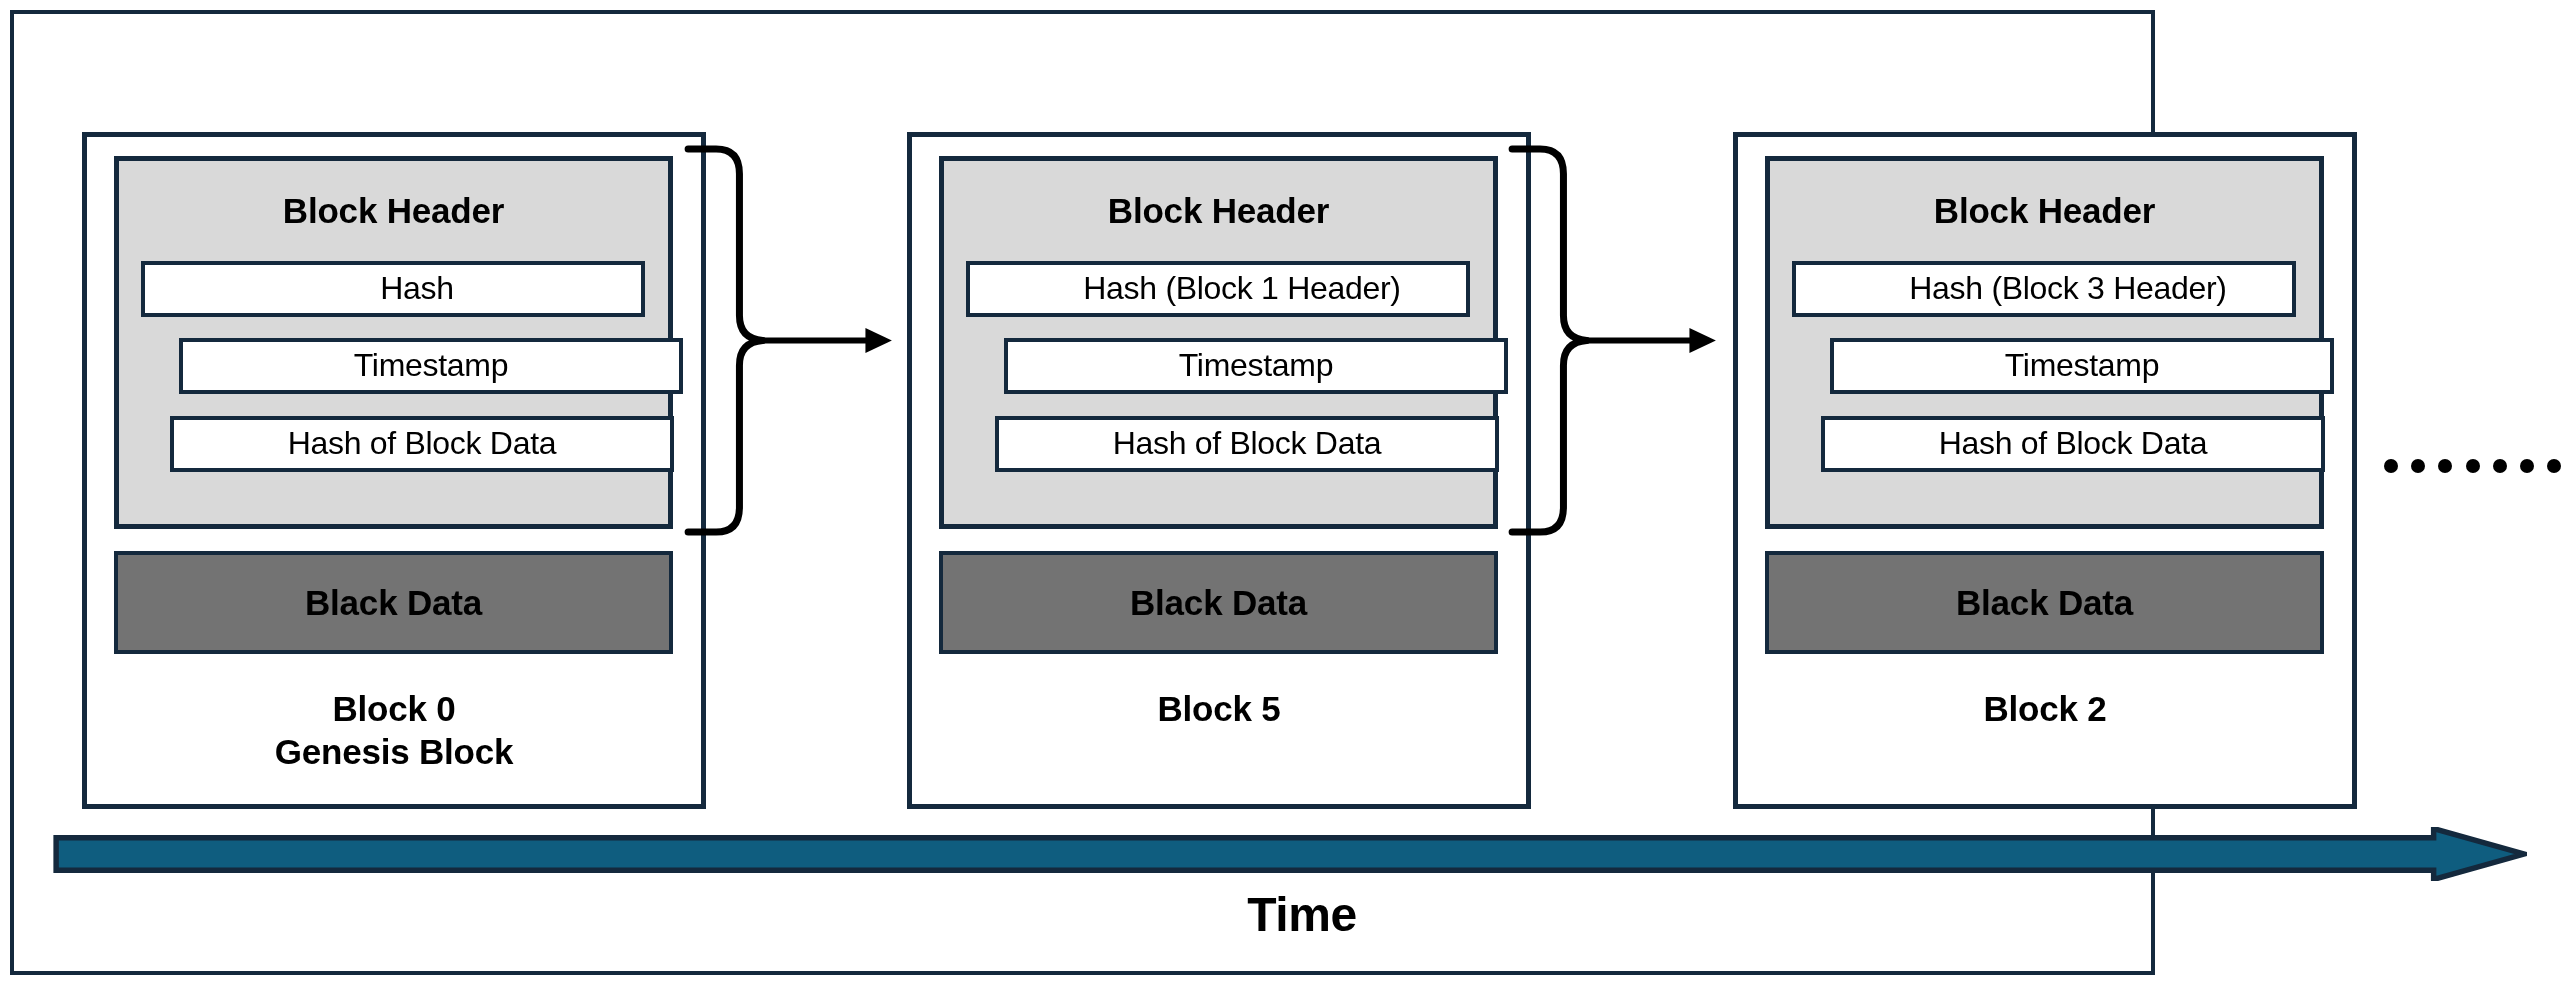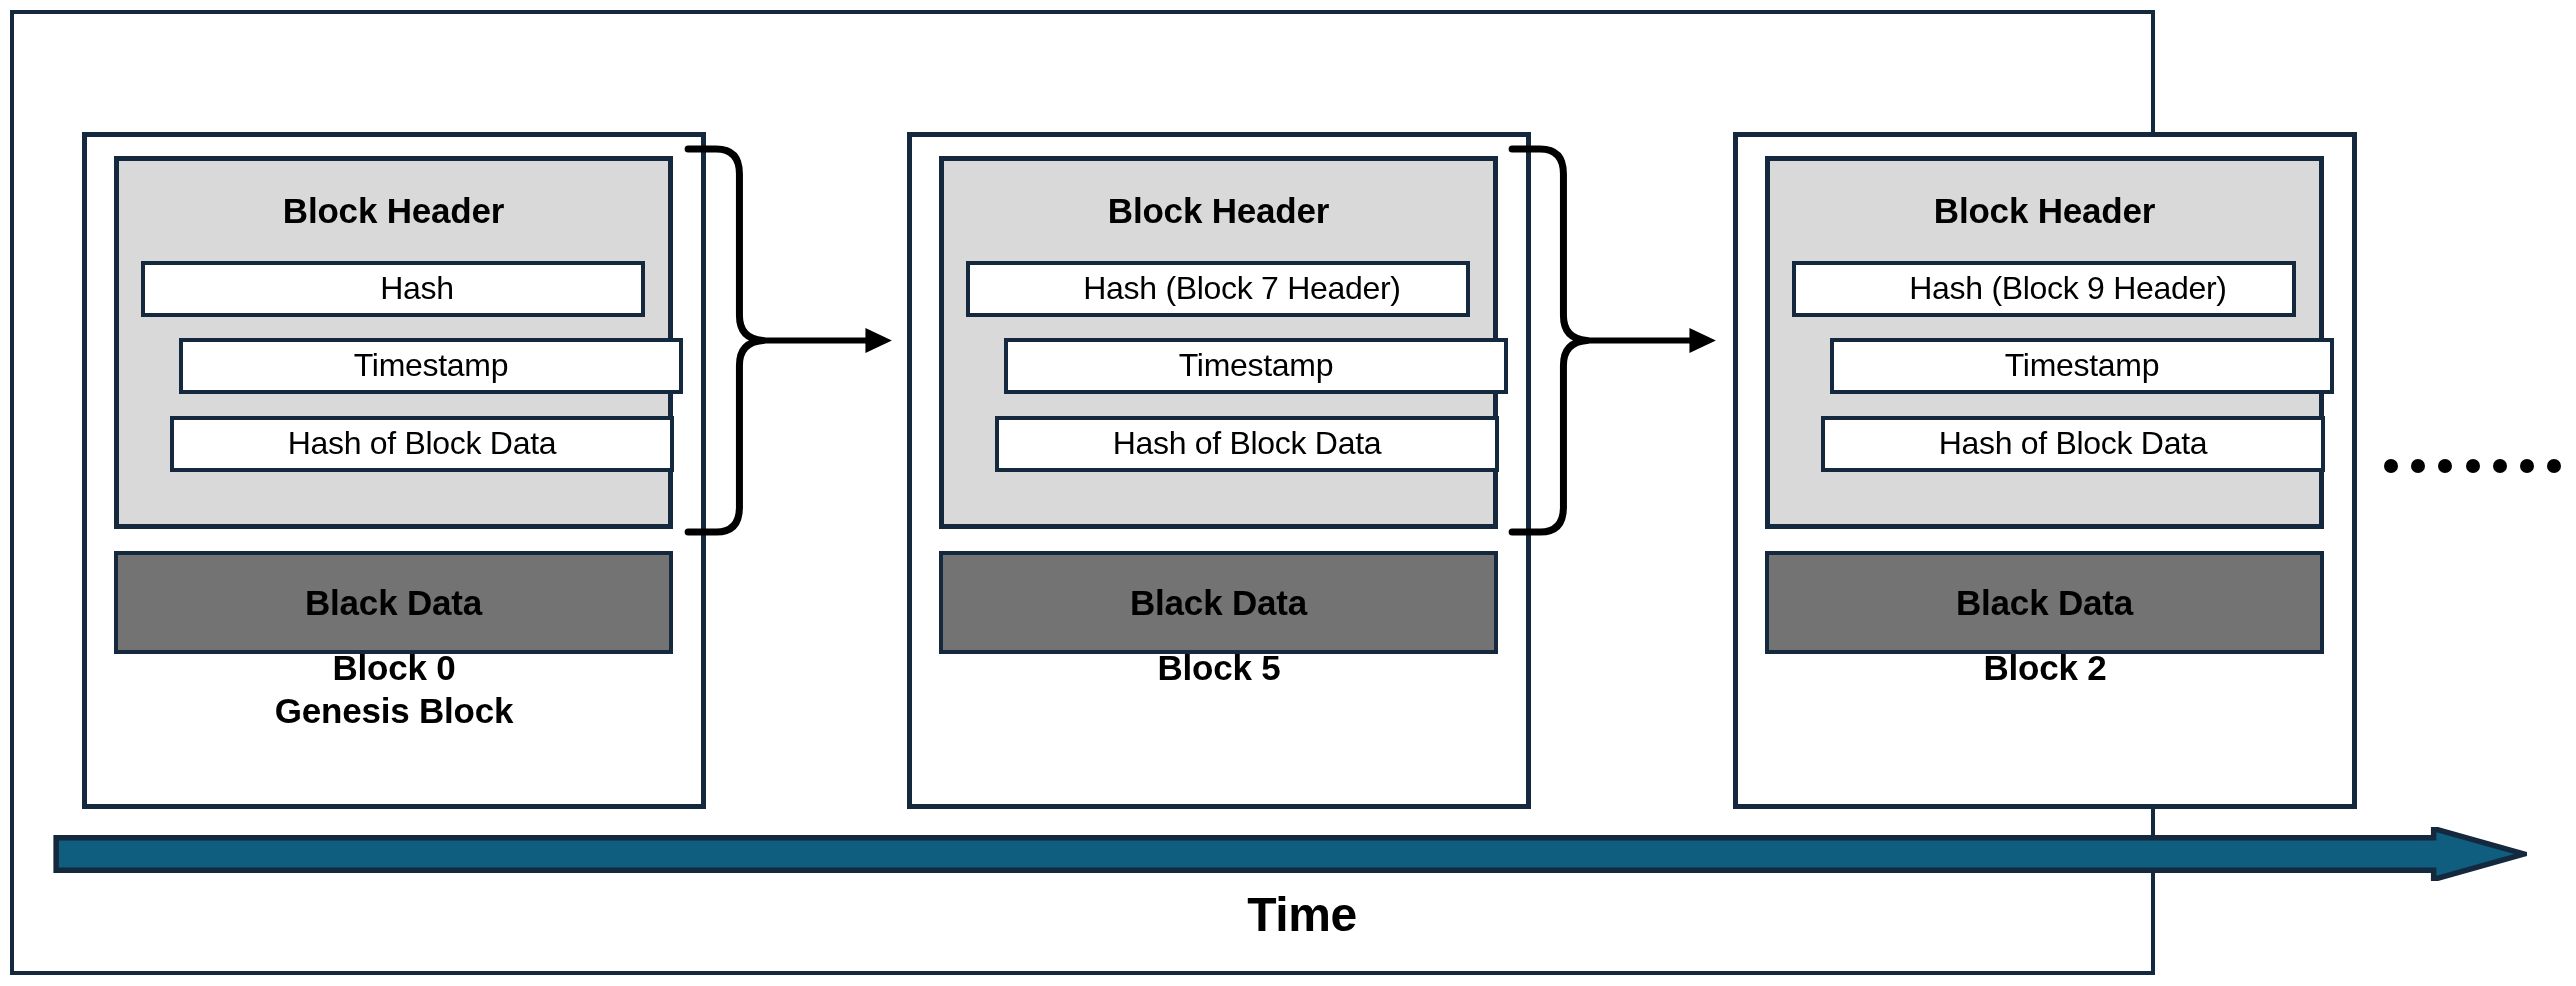--- a/index.html
+++ b/index.html
@@ -110,21 +110,21 @@
     font-size: 35px;
     font-weight: bold;
     color: #000000;
     letter-spacing: -0.2px;
   }
 
   
   .block-caption {
     position: absolute;
     left: 0;
-    top: 510px;
+    top: 551px;
     width: 100%;
     text-align: center;
     font-size: 35px;
     font-weight: bold;
     line-height: 1.22;
     color: #000000;
     letter-spacing: -0.2px;
     white-space: pre-line;
   }
 
@@ -193,32 +193,32 @@
         <div class="field field-3">Hash of Block Data</div>
       </div>
       <div class="block-data">Black Data</div>
       <div class="block-caption">Block 0
 Genesis Block</div>
     </div>
 
     <div class="block" id="block-1">
       <div class="block-header">
         <div class="block-header-title">Block Header</div>
-        <div class="field field-1">Hash (Block 7 Header)</div>
+        <div class="field field-1">Hash (Block 1 Header)</div>
         <div class="field field-2">Timestamp</div>
         <div class="field field-3">Hash of Block Data</div>
       </div>
       <div class="block-data">Black Data</div>
       <div class="block-caption">Block 5</div>
     </div>
 
     <div class="block" id="block-2">
       <div class="block-header">
         <div class="block-header-title">Block Header</div>
-        <div class="field field-1">Hash (Block 9 Header)</div>
+        <div class="field field-1">Hash (Block 3 Header)</div>
         <div class="field field-2">Timestamp</div>
         <div class="field field-3">Hash of Block Data</div>
       </div>
       <div class="block-data">Black Data</div>
       <div class="block-caption">Block 2</div>
     </div>
 
     <div class="connector" id="connector-0">
       <svg viewBox="0 0 270 520" preserveAspectRatio="none">
         <path d="M 4 14 L 40 14 Q 70 14 70 46 L 70 228 Q 70 258 100 260 Q 70 262 70 292 L 70 474 Q 70 506 40 506 L 4 506" fill="none" stroke="#000000" stroke-width="9" stroke-linecap="round" stroke-linejoin="round"></path>

